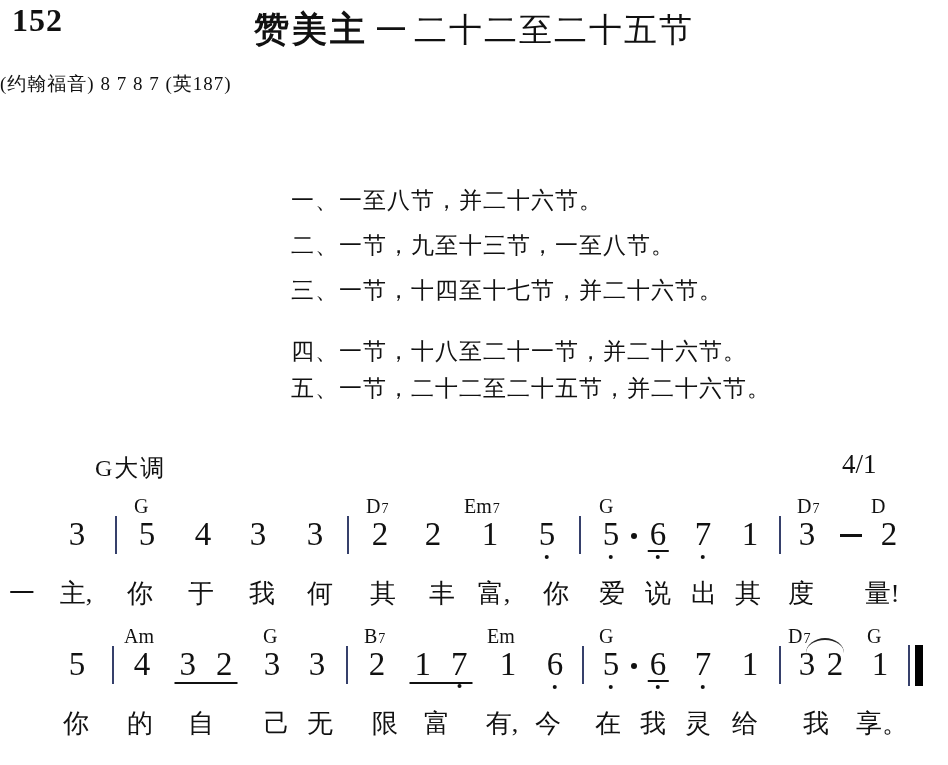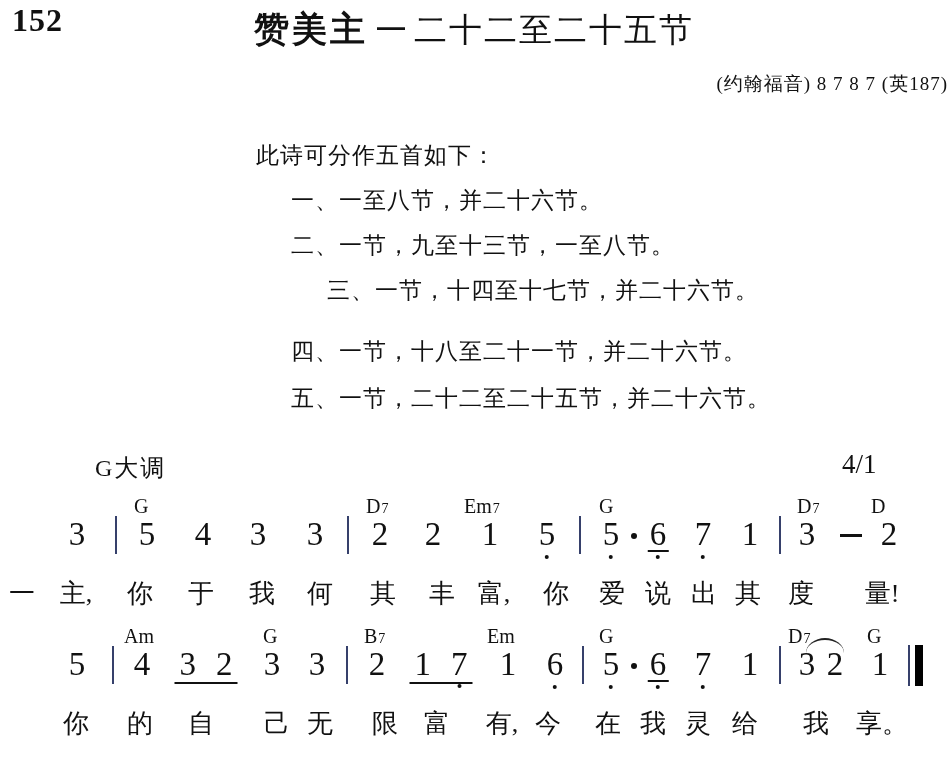--- a/index.html
+++ b/index.html
@@ -7,21 +7,21 @@
     position:relative; width:948px; height:765px; background:#ffffff;
     font-family:"Liberation Serif","DejaVu Serif",serif; color:#111;
     overflow:hidden;
   }
   .hymn-number { position:absolute; left:12px; top:2px; font-size:32px; font-weight:700; letter-spacing:1px; }
   .title-row { position:absolute; left:0; top:6px; width:100%; text-align:center;
     font-family:"Liberation Sans","DejaVu Sans",sans-serif; white-space:nowrap; }
   .title-main { font-size:35px; font-weight:900; letter-spacing:3px; }
   .title-dash { font-size:28px; font-weight:600; margin:0 9px; vertical-align:5px; }
   .title-sub  { font-size:33px; font-weight:500; letter-spacing:2px; }
-  .meta { position:absolute; top:71px; left:0; width:100%; text-align:right; font-size:19px; letter-spacing:1px; }
+  .meta { position:absolute; top:71px; left:0; width:100%; text-align:left; font-size:19px; letter-spacing:1px; }
   .intro { position:absolute; left:256px; top:140px; font-size:23px; letter-spacing:1px; }
   .division { position:absolute; left:291px; font-size:23px; letter-spacing:1px; }
   .key  { position:absolute; left:95px;  top:452px; font-size:24px; letter-spacing:2px; }
   .time { position:absolute; left:842px; top:449px; font-size:27px; }
 
   .chord { position:absolute; font-size:20px; white-space:nowrap; line-height:20px; }
   .chord .sup { font-size:14px; margin-left:1px; }
 
   .note { position:absolute; transform:translateX(-50%); font-size:33px; line-height:32px; height:34px; text-align:center; white-space:nowrap; }
   .note .digit { display:inline-block; padding:0 2px; }
@@ -45,28 +45,27 @@
 
 <div class="page">
   <div class="hymn-number">152</div>
 
   <div class="title-row">
     <span class="title-main">赞美主</span><span class="title-dash">—</span><span class="title-sub">二十二至二十五节</span>
   </div>
 
   <div class="meta">(约翰福音) 8 7 8 7 (英187)</div>
 
-  <div class="intro">此诗可分作五首如下：</div>
 
   <div id="divisions">
       <div class="division" style="top: 185px;">一、一至八节，并二十六节。</div>
       <div class="division" style="top: 230px;">二、一节，九至十三节，一至八节。</div>
-      <div class="division" style="top: 275px; margin-left: 36px;">三、一节，十四至十七节，并二十六节。</div>
+      <div class="division" style="top: 275px;">三、一节，十四至十七节，并二十六节。</div>
       <div class="division" style="top: 336px;">四、一节，十八至二十一节，并二十六节。</div>
-      <div class="division" style="top: 383px; font-family: Liberation Mono, monospace;">五、一节，二十二至二十五节，并二十六节。</div>
+      <div class="division" style="top: 373px; font-family: Liberation Mono, monospace;">五、一节，二十二至二十五节，并二十六节。</div>
     </div>
 
   <div class="key">G大调</div>
   <div class="time">4/1</div>
 
   <div id="score-layer">
       <div class="chord" style="left: 134px; top: 496px;"><span>G</span></div>
       <div class="chord" style="left: 366px; top: 496px;"><span>D</span><span class="sup">7</span></div>
       <div class="chord" style="left: 464px; top: 496px;"><span>Em</span><span class="sup">7</span></div>
       <div class="chord" style="left: 599px; top: 496px;"><span>G</span></div>

